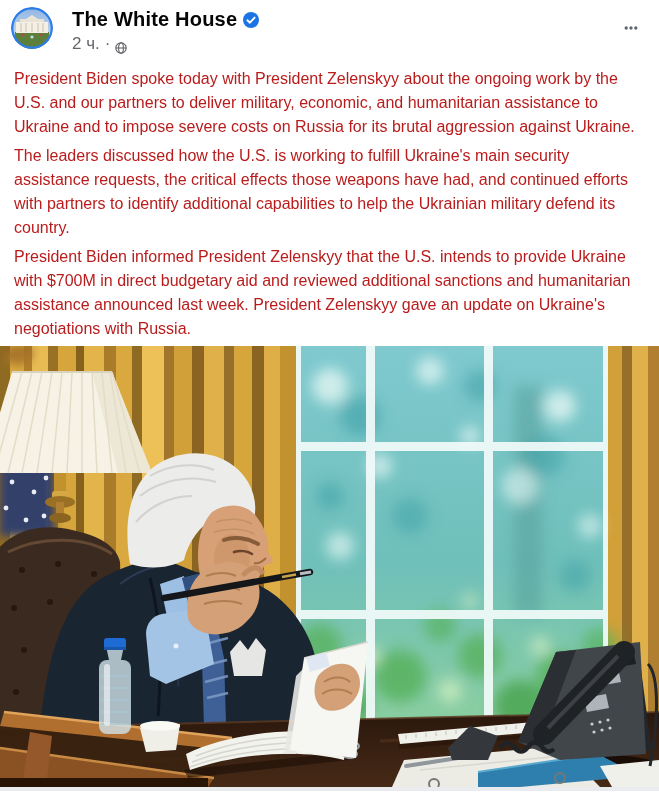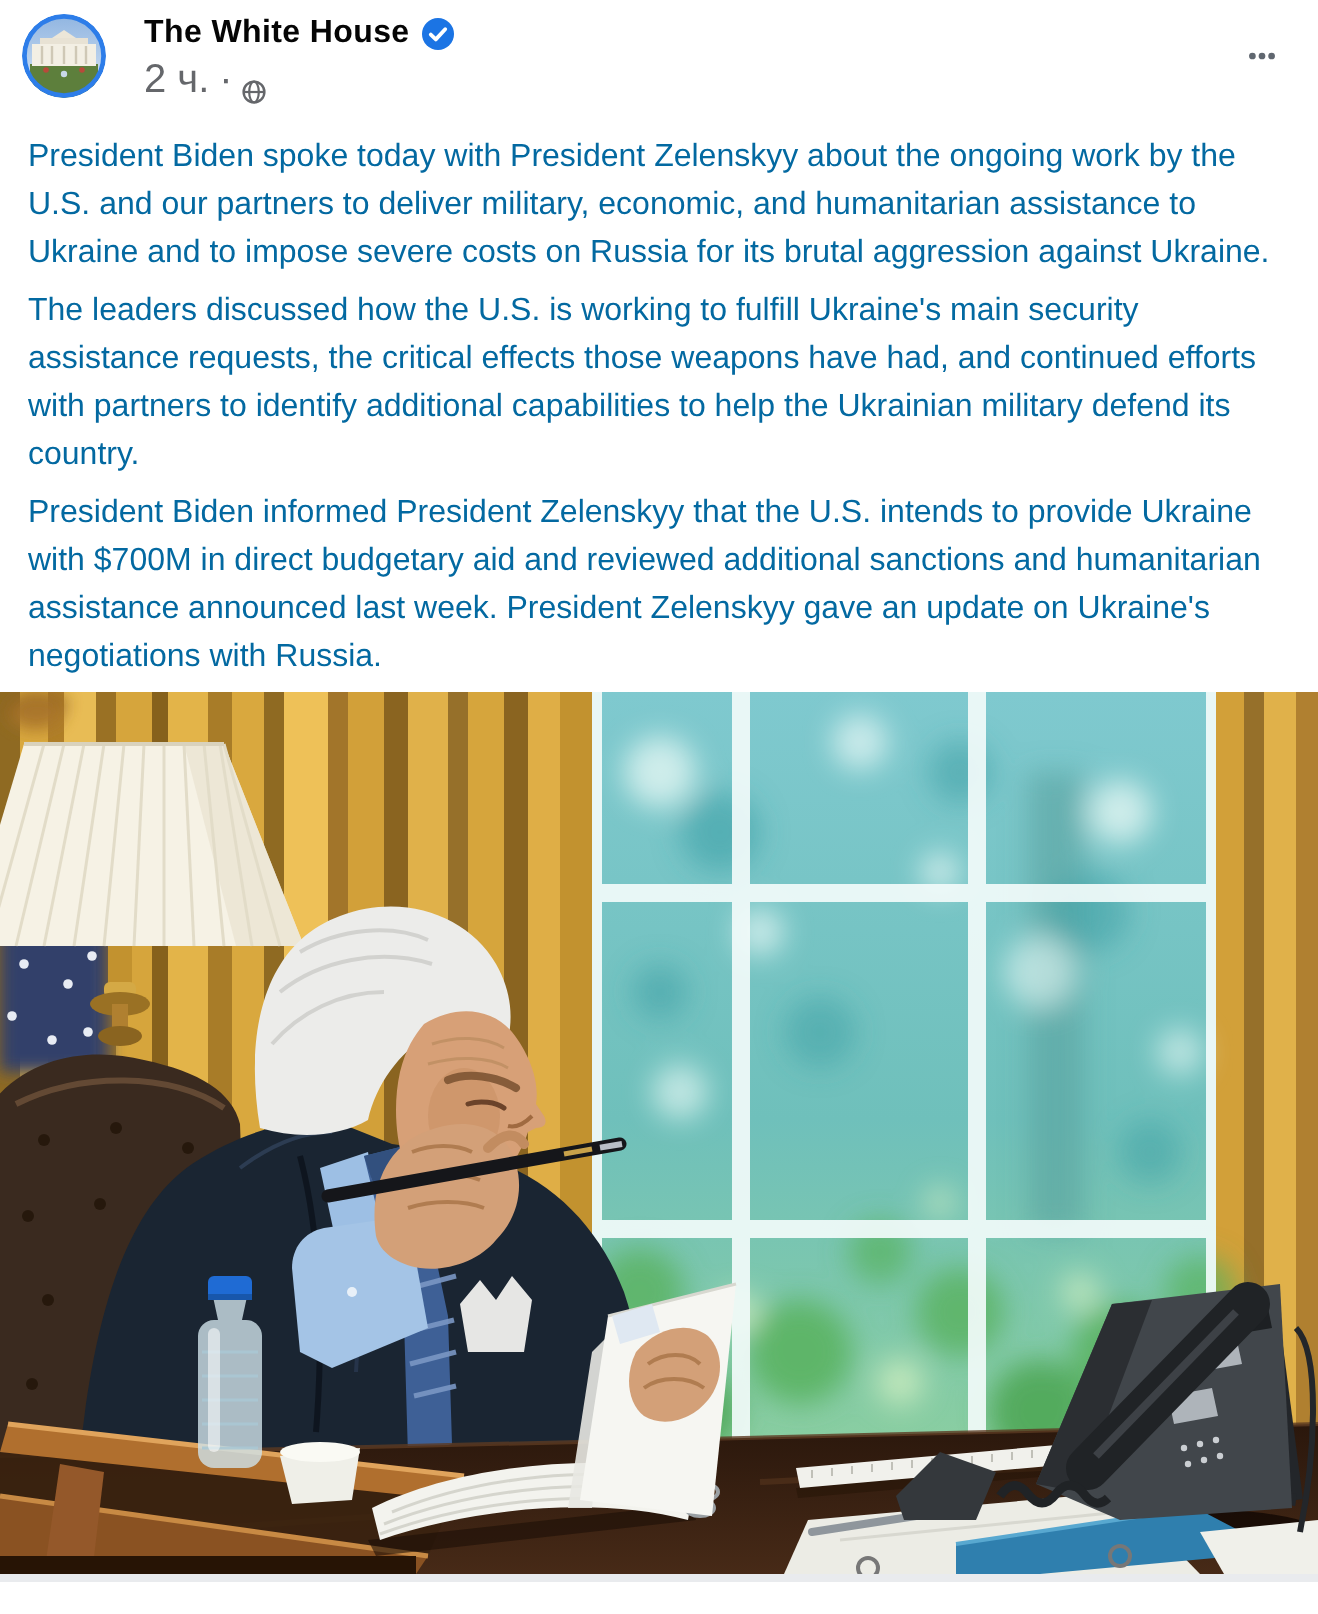--- a/index.html
+++ b/index.html
@@ -5,31 +5,31 @@
   html,body{margin:0;padding:0;background:#fff;}
   body{width:659px;font-family:"Liberation Sans",sans-serif;color:#050505;}
   .post-card{width:659px;background:#fff;position:relative;}
 
   
   .header{position:relative;display:flex;padding:7px 16px 0 11px;height:47px;box-sizing:content-box;}
   .avatar{width:42px;height:42px;border-radius:50%;overflow:hidden;flex:0 0 42px;cursor:pointer;}
   .avatar svg{display:block;}
   .header-text{margin-left:19px;padding-top:1px;}
   .name-row{display:flex;align-items:center;gap:6px;}
-  .page-name{font-size:16px;font-weight:700;color:#050505;letter-spacing:.2px;cursor:pointer;}
+  .page-name{font-size:20px;font-weight:700;color:#050505;letter-spacing:.2px;cursor:pointer;}
   .verified{width:16px;height:16px;display:inline-block;}
-  .meta-row{display:flex;align-items:center;gap:5px;color:#65676b;font-size:20px;margin-top:3px;}
+  .meta-row{display:flex;align-items:center;gap:5px;color:#65676b;font-size:17px;margin-top:3px;}
   .meta-row .dot{color:#65676b;}
   .globe{width:12px;height:12px;display:inline-block;margin-top:1px;}
   .more-btn{position:absolute;right:14px;top:16px;width:28px;height:24px;border:none;background:transparent;
             display:flex;align-items:center;justify-content:center;cursor:pointer;border-radius:4px;}
 
   
   .content{margin-top:13px;}
-  .content p{margin:0 14px 5px;font-size:16px;line-height:24px;color:#0369a1;}
+  .content p{margin:0 14px 5px;font-size:16px;line-height:24px;color:#b91c1c;}
 
   
   .photo{margin-top:2px;width:659px;height:441px;overflow:hidden;cursor:pointer;}
   .photo svg{display:block;}
 
   .bottom-strip{height:4px;background:#e9ebee;}
 </style>
 </head>
 <body>
 

